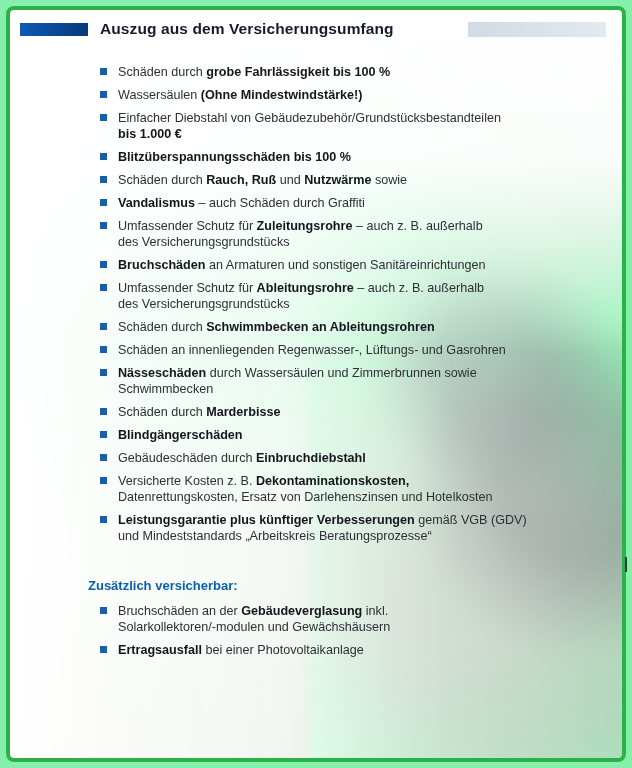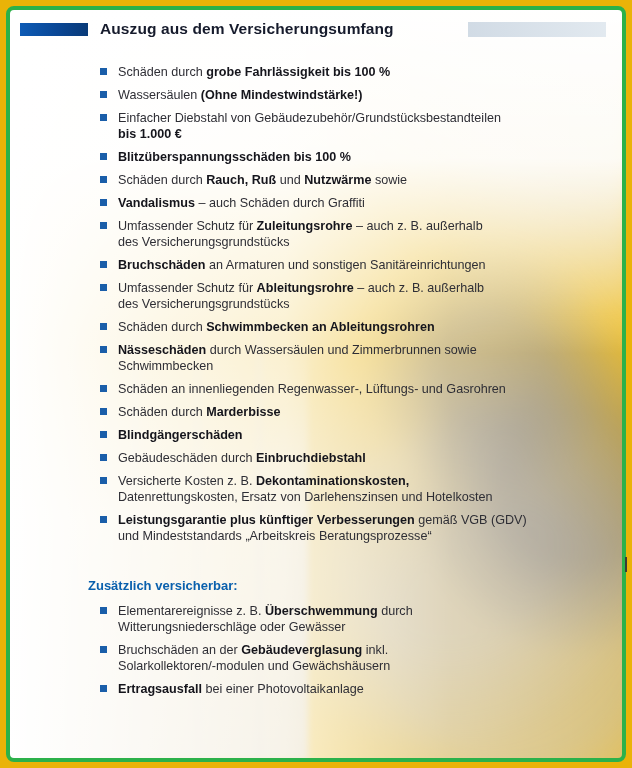--- a/index.html
+++ b/index.html
@@ -1,19 +1,19 @@
 <!DOCTYPE html>
 <html><head>
 <meta charset="utf-8">
 <style>
   html,body{margin:0;padding:0;background:#fff;}
   .page{
     position:relative;
     width:632px;height:768px;
-    background:#eab308;
+    background:#86efac;
     overflow:hidden;
     font-family:"Liberation Sans", sans-serif;
   }
   
   .photo-bg{position:absolute;inset:8px;z-index:0;overflow:hidden;border-radius:6px;}
   .ph-room{
     position:absolute;left:0;bottom:0;width:300px;height:430px;
     background:
       repeating-linear-gradient(90deg, rgba(175,165,150,0.22) 0 6px, rgba(255,255,255,0) 6px 62px),
       linear-gradient(180deg, rgba(240,237,231,0) 0%, rgba(233,228,218,0.65) 45%, rgba(208,198,182,0.8) 100%);
@@ -132,25 +132,25 @@
         <div class="bullet-item">
           <span class="bullet-square"></span>
           <span class="bullet-text"><span>Umfassender Schutz für </span><span class="b">Ableitungsrohre</span><span> – auch z. B. außerhalb</span><br><span>des Versicherungsgrundstücks</span></span>
         </div>
         <div class="bullet-item">
           <span class="bullet-square"></span>
           <span class="bullet-text"><span>Schäden durch </span><span class="b">Schwimmbecken an Ableitungsrohren</span></span>
         </div>
         <div class="bullet-item">
           <span class="bullet-square"></span>
-          <span class="bullet-text"><span class="b">Nässeschäden</span><span> durch Wassersäulen und Zimmerbrunnen sowie</span><br><span>Schwimmbecken</span></span>
+          <span class="bullet-text"><span>Schäden an innenliegenden Regenwasser-, Lüftungs- und Gasrohren</span></span>
         </div>
         <div class="bullet-item">
           <span class="bullet-square"></span>
-          <span class="bullet-text"><span>Schäden an innenliegenden Regenwasser-, Lüftungs- und Gasrohren</span></span>
+          <span class="bullet-text"><span class="b">Nässeschäden</span><span> durch Wassersäulen und Zimmerbrunnen sowie</span><br><span>Schwimmbecken</span></span>
         </div>
         <div class="bullet-item">
           <span class="bullet-square"></span>
           <span class="bullet-text"><span>Schäden durch </span><span class="b">Marderbisse</span></span>
         </div>
         <div class="bullet-item">
           <span class="bullet-square"></span>
           <span class="bullet-text"><span class="b">Blindgängerschäden</span></span>
         </div>
         <div class="bullet-item">
@@ -165,24 +165,20 @@
           <span class="bullet-square"></span>
           <span class="bullet-text"><span class="b">Leistungsgarantie plus künftiger Verbesserungen</span><span> gemäß VGB (GDV)</span><br><span>und Mindeststandards „Arbeitskreis Beratungsprozesse“</span></span>
         </div>
       </div>
 
     <div class="subheading">Zusätzlich versicherbar:</div>
 
     <div class="bullets additional" id="additional-list">
         <div class="bullet-item">
           <span class="bullet-square"></span>
-          <span class="bullet-text"><span>Elementarereignisse z. B. </span><span class="b">Überschwemmung</span><span> durch</span><br><span>Witterungsniederschläge oder Gewässer</span></span>
-        </div>
-        <div class="bullet-item">
-          <span class="bullet-square"></span>
           <span class="bullet-text"><span>Bruchschäden an der </span><span class="b">Gebäudeverglasung</span><span> inkl.</span><br><span>Solarkollektoren/-modulen und Gewächshäusern</span></span>
         </div>
         <div class="bullet-item">
           <span class="bullet-square"></span>
           <span class="bullet-text"><span class="b">Ertragsausfall</span><span> bei einer Photovoltaikanlage</span></span>
         </div>
       </div>
   </div>
 
   <div class="cursor"></div>

